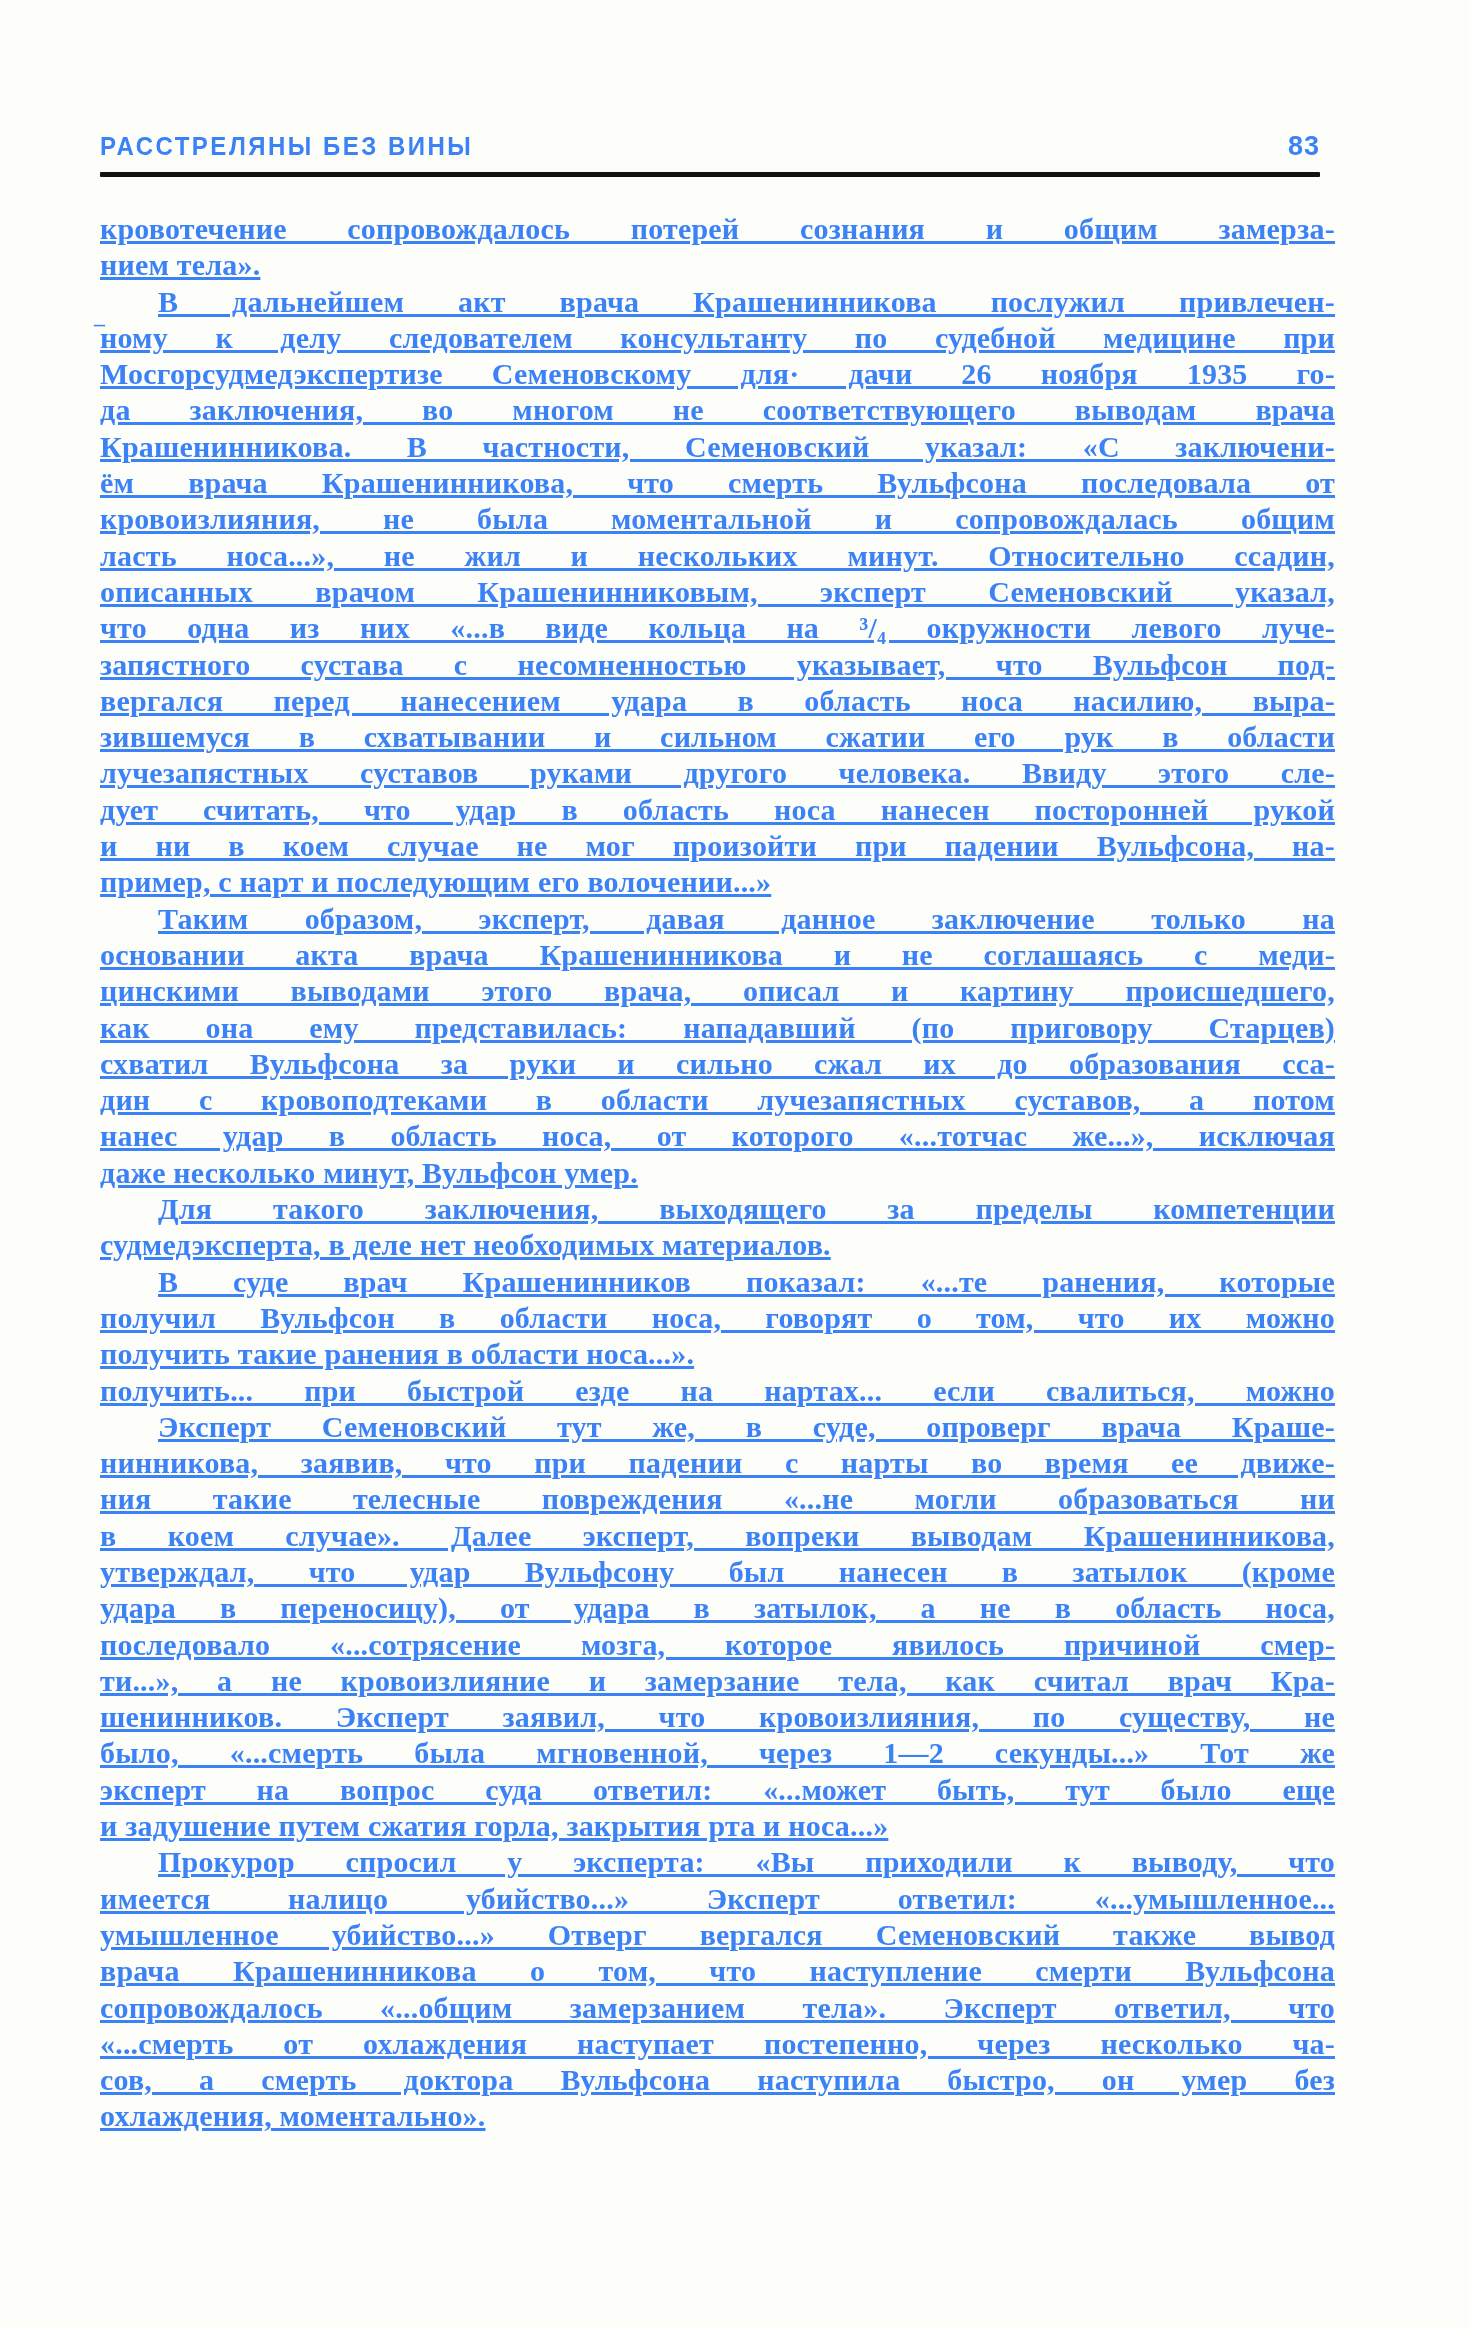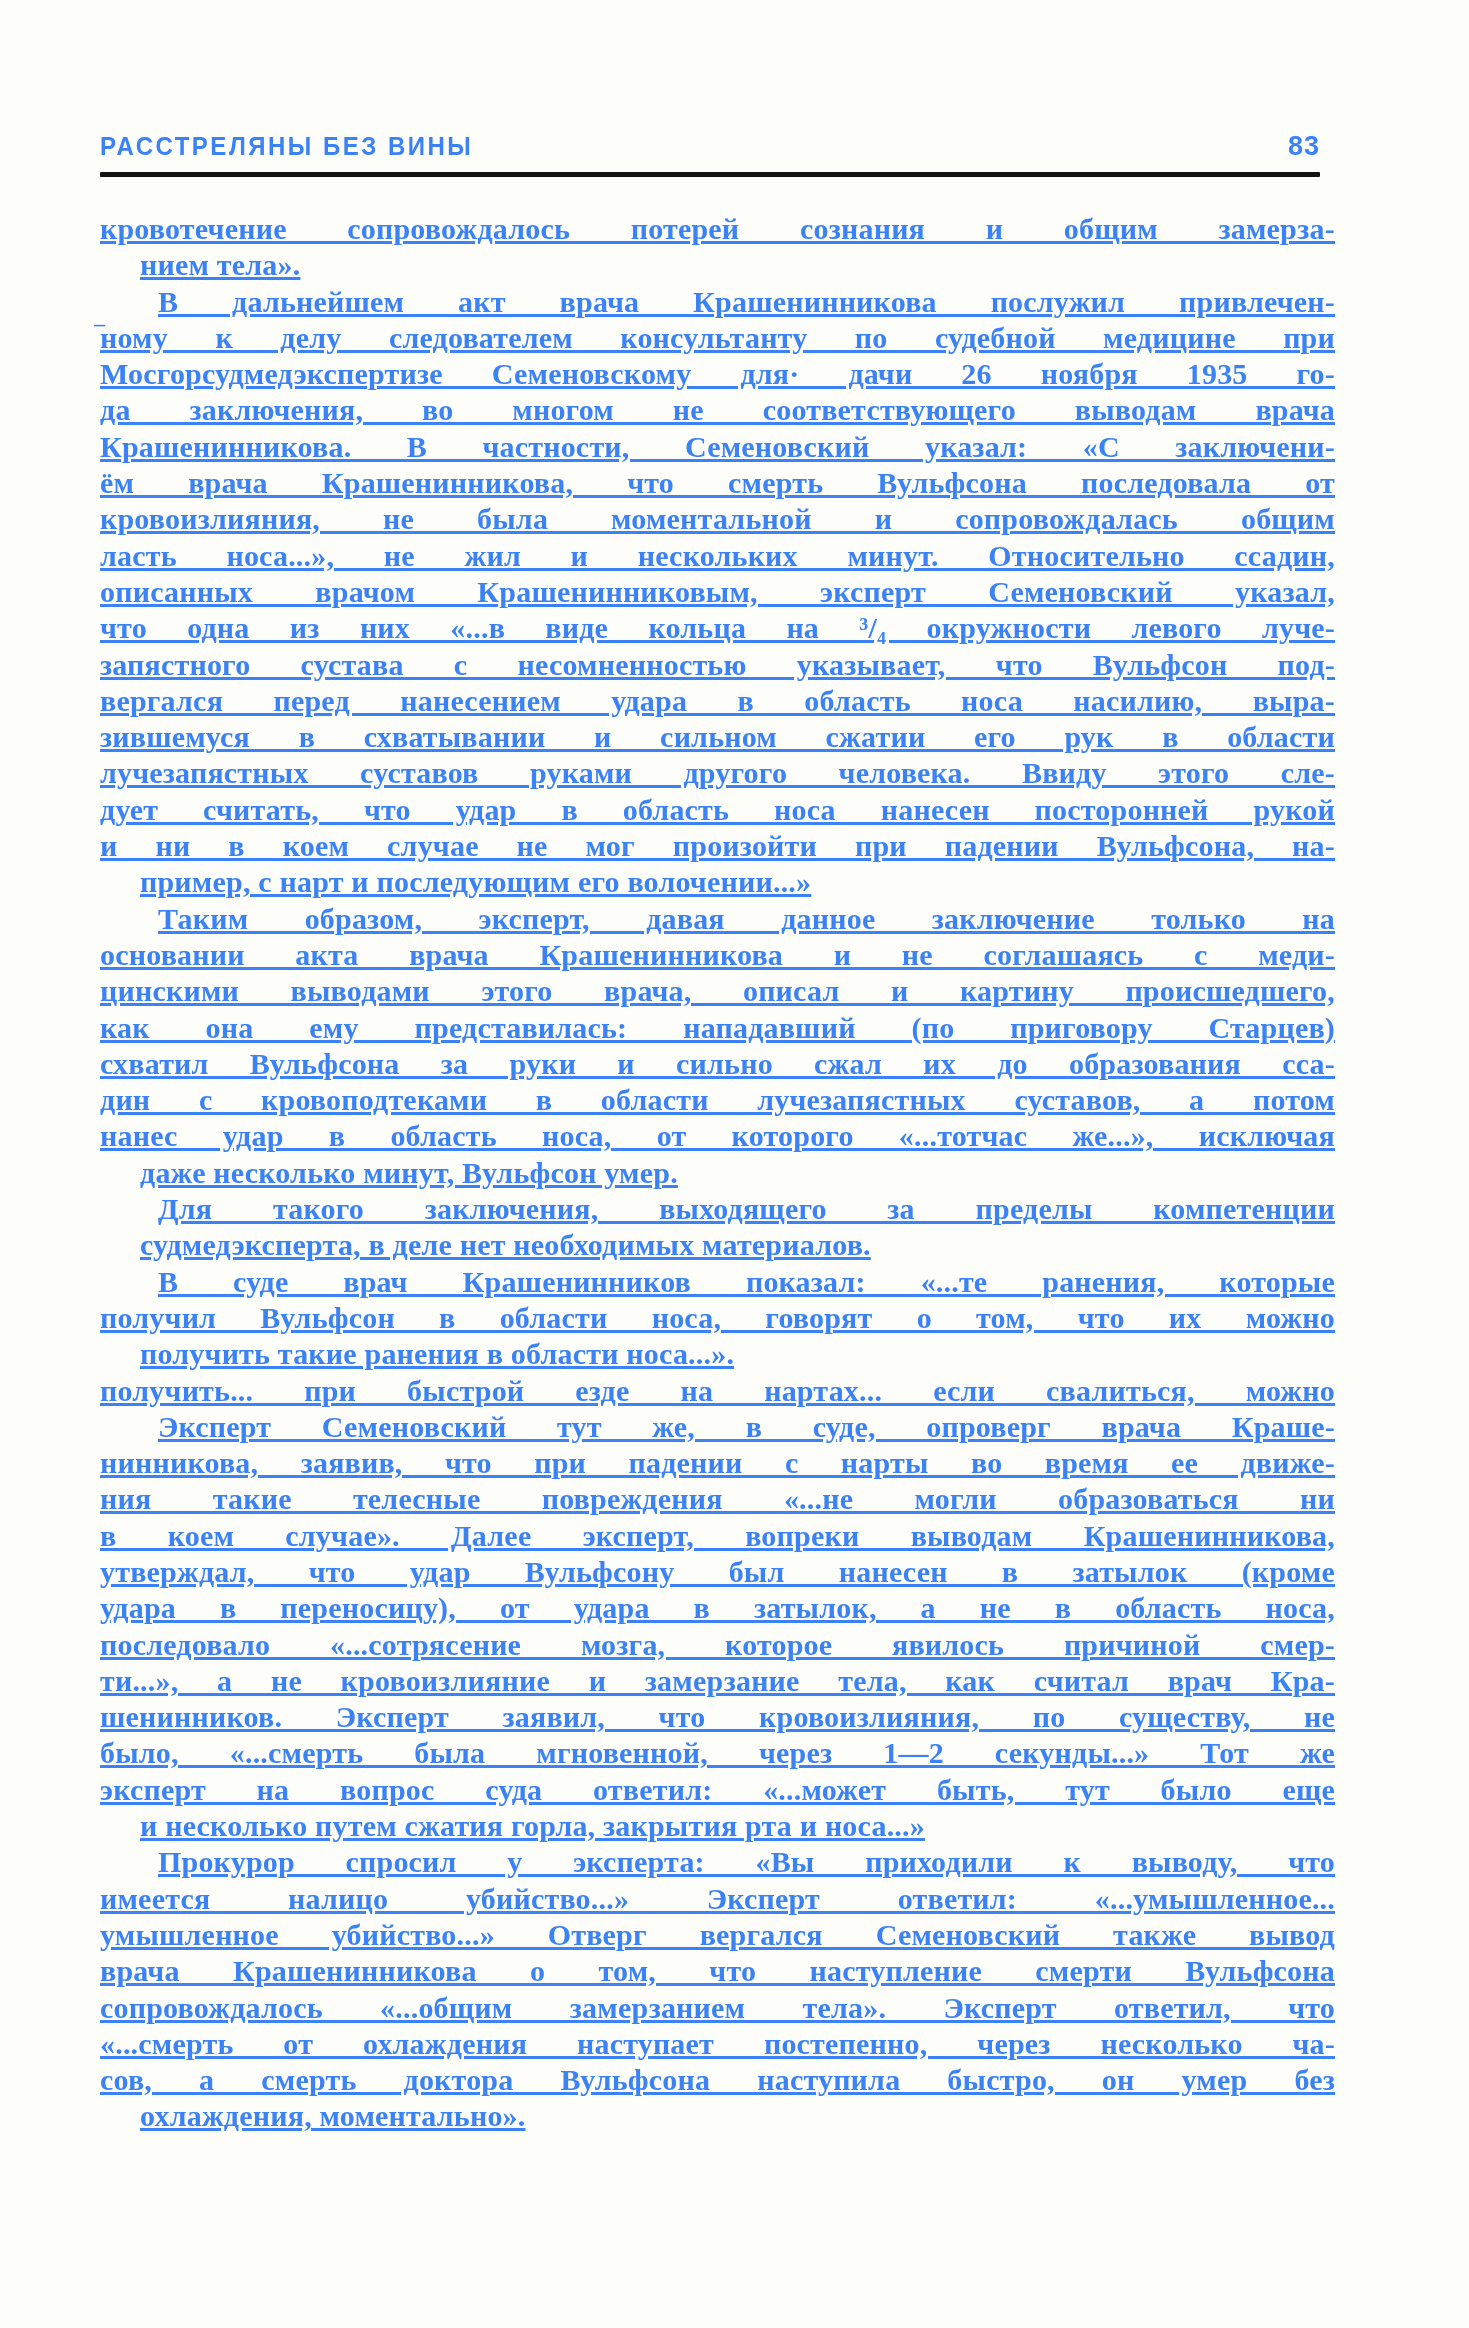--- a/index.html
+++ b/index.html
@@ -58,21 +58,21 @@
     line-height: 36.3px;
     letter-spacing: 0.2px;
   }
   .paragraph { margin: 0; text-decoration: underline; }
   .line {
     position: relative;
     text-align: justify;
     text-align-last: justify;
     white-space: normal;
   }
-  .line.para-end { text-align-last: left; margin-left: 40px; }
+  .line.para-end { text-align-last: left; }
   .line.indent { text-indent: 58px; }
   .margin-mark {
     position: absolute;
     left: -6px;
     top: -14px;
     font-size: 22px;
     letter-spacing: 0;
   }
 </style>
 </head>
@@ -133,21 +133,21 @@
         <div class="line">нинникова, заявив, что при падении с нарты во время ее движе-</div>
         <div class="line">ния такие телесные повреждения «...не могли образоваться ни</div>
         <div class="line">в коем случае». Далее эксперт, вопреки выводам Крашенинникова,</div>
         <div class="line">утверждал, что удар Вульфсону был нанесен в затылок (кроме</div>
         <div class="line">удара в переносицу), от удара в затылок, а не в область носа,</div>
         <div class="line">последовало «...сотрясение мозга, которое явилось причиной смер-</div>
         <div class="line">ти...», а не кровоизлияние и замерзание тела, как считал врач Кра-</div>
         <div class="line">шенинников. Эксперт заявил, что кровоизлияния, по существу, не</div>
         <div class="line">было, «...смерть была мгновенной, через 1—2 секунды...» Тот же</div>
         <div class="line">эксперт на вопрос суда ответил: «...может быть, тут было еще</div>
-        <div class="line para-end">и несколько путем сжатия горла, закрытия рта и носа...»</div>
+        <div class="line para-end">и задушение путем сжатия горла, закрытия рта и носа...»</div>
       </div>
       <div class="paragraph">
         <div class="line indent">Прокурор спросил у эксперта: «Вы приходили к выводу, что</div>
         <div class="line">имеется налицо убийство...» Эксперт ответил: «...умышленное...</div>
         <div class="line">умышленное убийство...» Отверг вергался Семеновский также вывод</div>
         <div class="line">врача Крашенинникова о том, что наступление смерти Вульфсона</div>
         <div class="line">сопровождалось «...общим замерзанием тела». Эксперт ответил, что</div>
         <div class="line">«...смерть от охлаждения наступает постепенно, через несколько ча-</div>
         <div class="line">сов, а смерть доктора Вульфсона наступила быстро, он умер без</div>
         <div class="line para-end">охлаждения, моментально».</div>

